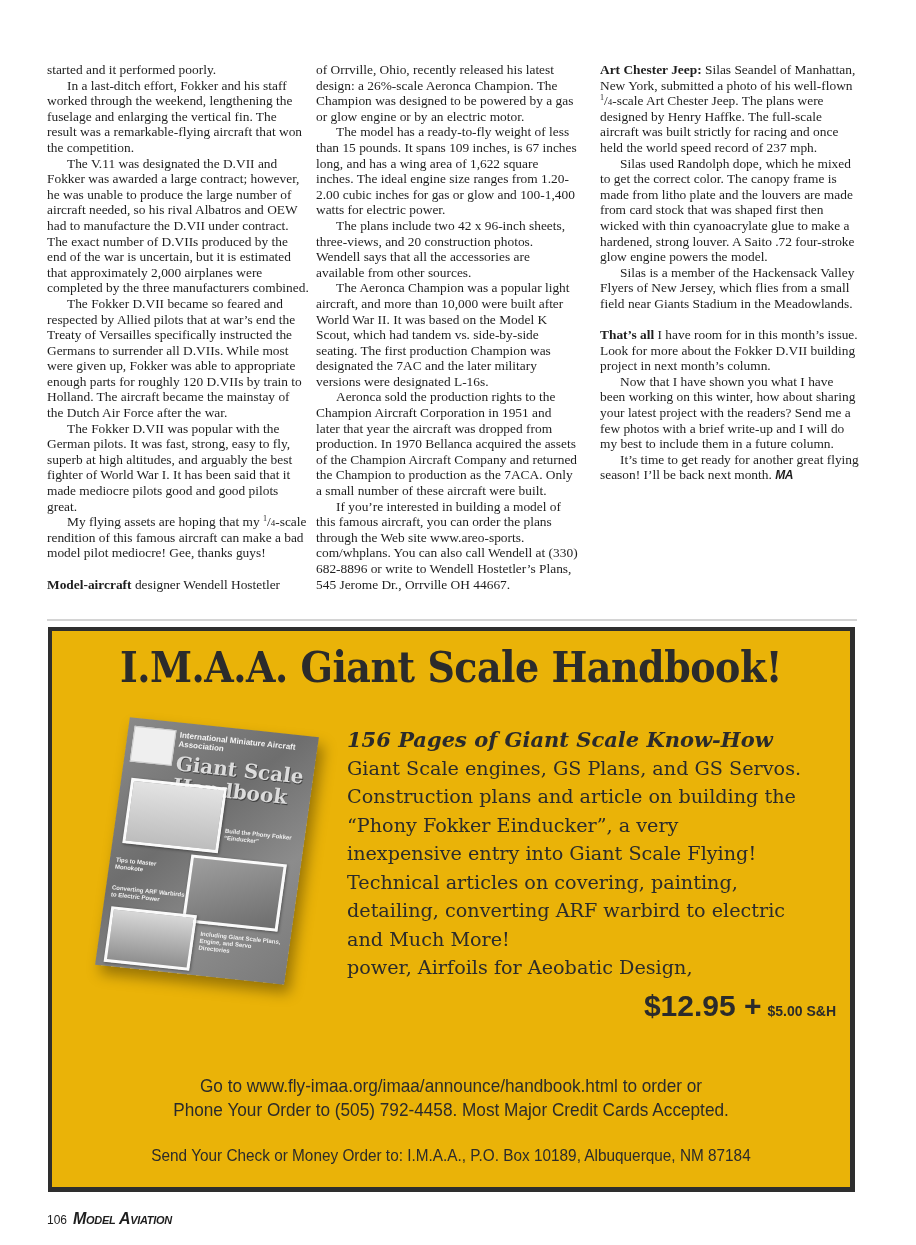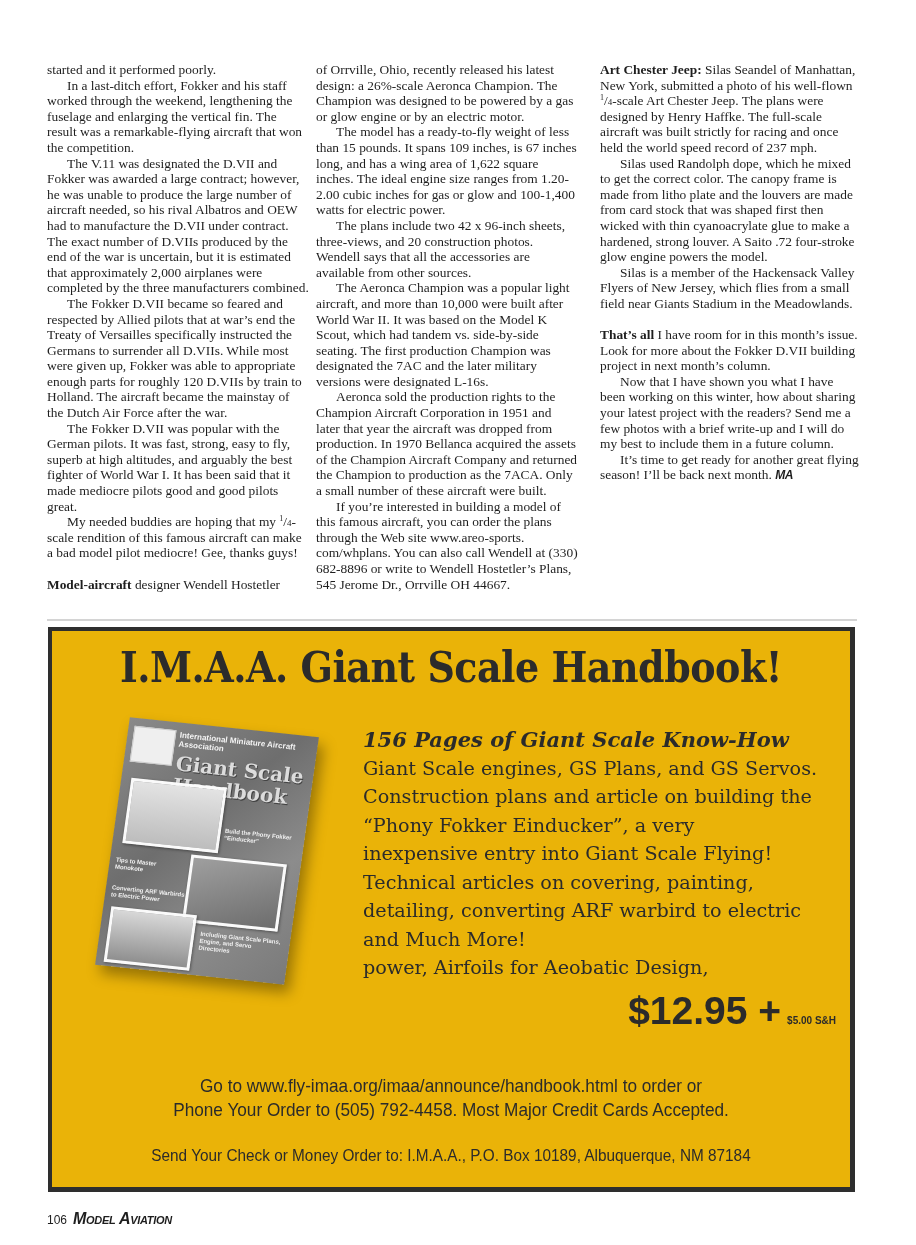--- a/index.html
+++ b/index.html
@@ -38,30 +38,30 @@
   .cover-badge { position: absolute; left: 6px; top: 8px; width: 40px; height: 34px; background: #efefef; border: 1px solid #ccc; }
   .cover-sub { position: absolute; left: 52px; top: 8px; font-family: "Liberation Sans", sans-serif; font-size: 8px; font-weight: bold; color: #f4f4f4; line-height: 9px; }
   .cover-title { position: absolute; left: 52px; top: 30px; font-family: "DejaVu Serif", serif; font-weight: bold; font-size: 20px; line-height: 22px; color: #dcdcdc; text-shadow: 1px 1px 0 #444; }
   .cover-photo { position: absolute; background: #cfcfcf; border: 3px solid #fafafa; box-shadow: 1px 1px 3px rgba(0,0,0,0.4); }
   .cover-photo.p1 { left: 10px; top: 60px; width: 90px; height: 60px; background: linear-gradient(#e3e3e3, #bdbdbd); }
   .cover-photo.p2 { left: 80px; top: 130px; width: 90px; height: 62px; background: linear-gradient(160deg, #9f9f9f, #6d6d6d); }
   .cover-photo.p3 { left: 8px; top: 190px; width: 80px; height: 50px; background: linear-gradient(#d8d8d8, #8f8f8f); }
   .cover-note { position: absolute; font-family: "Liberation Sans", sans-serif; font-size: 6px; font-weight: bold; color: #f0f0f0; line-height: 7px; }
   .ad-body {
     position: absolute; left: 295px; top: 95px; width: 500px;
-    font-family: "DejaVu Serif", serif; font-size: 19.2px; line-height: 28.5px; color: #2b2b2b; margin-left: 16px;
+    font-family: "DejaVu Serif", serif; font-size: 19.2px; line-height: 28.5px; color: #2b2b2b;
   }
   .ad-lead { font-weight: bold; font-style: italic; font-size: 21px; display: block; }
   .ad-line { display: block; white-space: nowrap; }
   .ad-price {
     position: absolute; right: 14px; top: 358px;
     font-family: "Liberation Sans", sans-serif; font-weight: bold; color: #2b2b2b; white-space: nowrap;
   }
-  .ad-price .big { font-size: 39px; }
-  .ad-price .small { font-size: 10px; margin-left: 6px; }
+  .ad-price .big { font-size: 30px; }
+  .ad-price .small { font-size: 14px; margin-left: 6px; }
   .ad-order {
     position: absolute; left: 0; right: 0; top: 443px; text-align: center;
     font-family: "Liberation Sans", sans-serif; font-size: 18.5px; line-height: 24px; color: #2b2b2b;
     transform: scaleX(0.93); transform-origin: center;
   }
   .ad-mail {
     position: absolute; left: 0; right: 0; top: 515px; text-align: center;
     font-family: "Liberation Sans", sans-serif; font-size: 16.5px; color: #2b2b2b;
     transform: scaleX(0.93); transform-origin: center;
   }
@@ -70,21 +70,21 @@
 </style>
 </head>
 <body>
 
 <div id="col1" class="col">
   <p>started and it performed poorly.</p>
   <p class="ind">In a last-ditch effort, Fokker and his staff worked through the weekend, lengthening the fuselage and enlarging the vertical fin. The result was a remarkable-flying aircraft that won the competition.</p>
   <p class="ind">The V.11 was designated the D.VII and Fokker was awarded a large contract; however, he was unable to produce the large number of aircraft needed, so his rival Albatros and OEW had to manufacture the D.VII under contract. The exact number of D.VIIs produced by the end of the war is uncertain, but it is estimated that approximately 2,000 airplanes were completed by the three manufacturers combined.</p>
   <p class="ind">The Fokker D.VII became so feared and respected by Allied pilots that at war’s end the Treaty of Versailles specifically instructed the Germans to surrender all D.VIIs. While most were given up, Fokker was able to appropriate enough parts for roughly 120 D.VIIs by train to Holland. The aircraft became the mainstay of the Dutch Air Force after the war.</p>
   <p class="ind">The Fokker D.VII was popular with the German pilots. It was fast, strong, easy to fly, superb at high altitudes, and arguably the best fighter of World War I. It has been said that it made mediocre pilots good and good pilots great.</p>
-  <p class="ind"><span>My needed buddies are hoping that my </span><sup>1</sup>/<sub>4</sub><span>-scale rendition of this famous aircraft can make a bad model pilot mediocre! Gee, thanks guys!</span></p>
+  <p class="ind"><span>My flying assets are hoping that my </span><sup>1</sup>/<sub>4</sub><span>-scale rendition of this famous aircraft can make a bad model pilot mediocre! Gee, thanks guys!</span></p>
   <p class="gap"><b>Model-aircraft</b><span> designer Wendell Hostetler</span></p>
 </div>
 
 <div id="col2" class="col">
   <p>of Orrville, Ohio, recently released his latest design: a 26%-scale Aeronca Champion. The Champion was designed to be powered by a gas or glow engine or by an electric motor.</p>
   <p class="ind">The model has a ready-to-fly weight of less than 15 pounds. It spans 109 inches, is 67 inches long, and has a wing area of 1,622 square inches. The ideal engine size ranges from 1.20-2.00 cubic inches for gas or glow and 100-1,400 watts for electric power.</p>
   <p class="ind">The plans include two 42 x 96-inch sheets, three-views, and 20 construction photos. Wendell says that all the accessories are available from other sources.</p>
   <p class="ind">The Aeronca Champion was a popular light aircraft, and more than 10,000 were built after World War II. It was based on the Model K Scout, which had tandem vs. side-by-side seating. The first production Champion was designated the 7AC and the later military versions were designated L-16s.</p>
   <p class="ind">Aeronca sold the production rights to the Champion Aircraft Corporation in 1951 and later that year the aircraft was dropped from production. In 1970 Bellanca acquired the assets of the Champion Aircraft Company and returned the Champion to production as the 7ACA. Only a small number of these aircraft were built.</p>
   <p class="ind">If you’re interested in building a model of this famous aircraft, you can order the plans through the Web site www.areo-sports. com/whplans. You can also call Wendell at (330) 682-8896 or write to Wendell Hostetler’s Plans, 545 Jerome Dr., Orrville OH 44667.</p>

